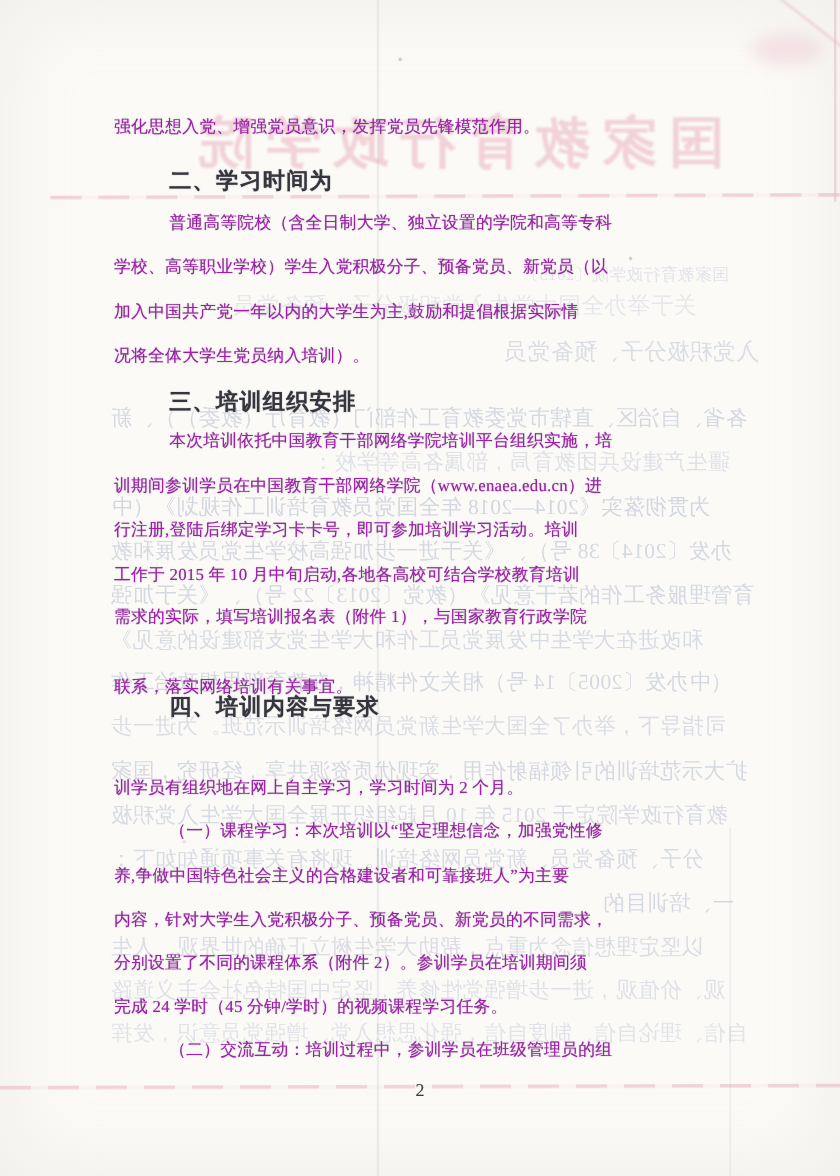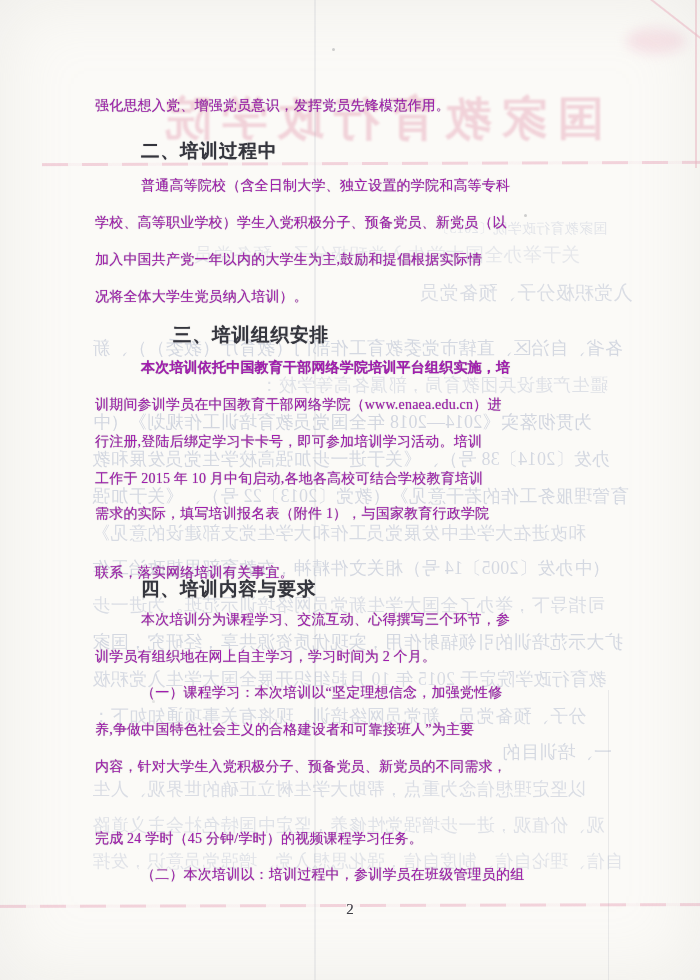--- a/index.html
+++ b/index.html
@@ -74,40 +74,40 @@
   <div class="bleed" style="top:593px; left:92px; opacity:0.26;">司指导下，举办了全国大学生新党员网络培训示范班。为进一步</div>
   <div class="bleed" style="top:630px; left:92px; opacity:0.30;">扩大示范培训的引领辐射作用，实现优质资源共享，经研究，国家</div>
   <div class="bleed" style="top:667px; left:92px; opacity:0.28;">教育行政学院定于 2015 年 10 月起组织开展全国大学生入党积极</div>
   <div class="bleed" style="top:704px; left:92px; opacity:0.28;">分子、预备党员、新党员网络培训。现将有关事项通知如下：</div>
   <div class="bleed" style="top:740px; right:88px; opacity:0.30;">一、培训目的</div>
   <div class="bleed" style="top:777px; left:92px; opacity:0.26;">以坚定理想信念为重点，帮助大学生树立正确的世界观、人生</div>
   <div class="bleed" style="top:813px; left:92px; opacity:0.22;">观、价值观，进一步增强党性修养，坚定中国特色社会主义道路</div>
   <div class="bleed" style="top:849px; left:92px; opacity:0.20;">自信、理论自信、制度自信，强化思想入党、增强党员意识，发挥</div>
 
   <div class="line" style="top:97px;">强化思想入党、增强党员意识，发挥党员先锋模范作用。</div>
-  <div class="line head" style="top:138px;">二、培训过程中</div>
+  <div class="line head" style="top:138px;">二、学习时间为</div>
   <div class="line ind" style="top:177px;">普通高等院校（含全日制大学、独立设置的学院和高等专科</div>
   <div class="line" style="top:214px;">学校、高等职业学校）学生入党积极分子、预备党员、新党员（以</div>
   <div class="line" style="top:251px;">加入中国共产党一年以内的大学生为主,鼓励和提倡根据实际情</div>
   <div class="line" style="top:288px;">况将全体大学生党员纳入培训）。</div>
-  <div class="line head" style="top:322px;margin-left:32px;">三、培训组织安排</div>
-  <div class="line ind" style="top:359px;font-weight:bold;">本次培训依托中国教育干部网络学院培训平台组织实施，培</div>
+  <div class="line head" style="top:322px;">三、培训组织安排</div>
+  <div class="line ind" style="top:359px;">本次培训依托中国教育干部网络学院培训平台组织实施，培</div>
   <div class="line" style="top:433px;">行注册,登陆后绑定学习卡卡号，即可参加培训学习活动。培训</div>
   <div class="line" style="top:396px;">训期间参训学员在中国教育干部网络学院（www.enaea.edu.cn）进</div>
   <div class="line" style="top:470px;">工作于 2015 年 10 月中旬启动,各地各高校可结合学校教育培训</div>
   <div class="line" style="top:505px;">需求的实际，填写培训报名表（附件 1），与国家教育行政学院</div>
   <div class="line" style="top:564px;">联系，落实网络培训有关事宜。</div>
   <div class="line head" style="top:576px;">四、培训内容与要求</div>
-  <div class="line ind" style="top:611px;">本次培训分为课程学习、交流互动、心得撰写三个环节，参</div>
   <div class="line" style="top:648px;">训学员有组织地在网上自主学习，学习时间为 2 个月。</div>
   <div class="line" style="top:721px;">养,争做中国特色社会主义的合格建设者和可靠接班人”为主要</div>
   <div class="line ind" style="top:684px;">（一）课程学习：本次培训以“坚定理想信念，加强党性修</div>
   <div class="line" style="top:758px;text-align:right;">内容，针对大学生入党积极分子、预备党员、新党员的不同需求，</div>
+  <div class="line" style="top:794px;">分别设置了不同的课程体系（附件 2）。参训学员在培训期间须</div>
   <div class="line" style="top:830px;">完成 24 学时（45 分钟/学时）的视频课程学习任务。</div>
-  <div class="line ind" style="top:866px;">（二）本次培训以：培训过程中，参训学员在班级管理员的组</div>
+  <div class="line ind" style="top:866px;">（二）交流互动：培训过程中，参训学员在班级管理员的组</div>
 
   <div class="pagenum">2</div>
 
   <div class="streak" style="top:162px; left:42px; width:658px; transform:rotate(-0.2deg);"></div>
   <div class="streak" style="top:904px; left:0px; width:700px; transform:rotate(-0.15deg);"></div>
   <div class="vline" style="left:314px;"></div>
   <div class="vline2" style="left:608px; top:690px; height:290px;"></div>
   <div class="pink-edge" style="left:695px; top:0px; height:168px;"></div>
   <div class="pink-diag" style="left:636px; top:18px; width:80px; transform:rotate(38deg);"></div>
   <div class="blob" style="left:626px; top:28px; width:60px; height:26px;"></div>

